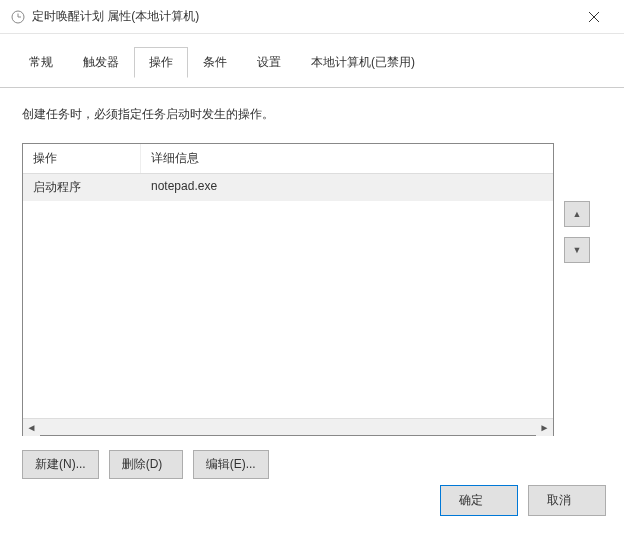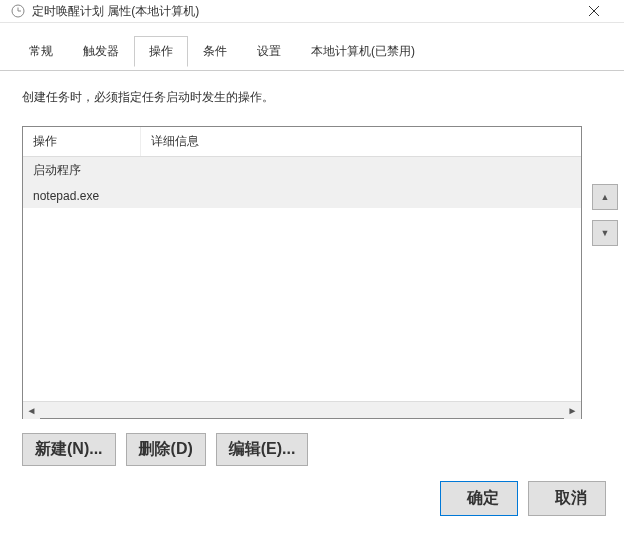--- a/index.html
+++ b/index.html
@@ -10,21 +10,21 @@
     body {
       font-family: "Microsoft YaHei", "Segoe UI", Tahoma, sans-serif;
       font-size: 12px;
       background: #fff;
       width: 624px;
       height: 536px;
       overflow: hidden;
       color: #000;
     }
     .title-bar {
-      height: 23px;
+      height: 34px;
       display: flex;
       align-items: center;
       padding: 0 10px;
       border-bottom: 1px solid #e5e5e5;
     }
     .title-icon {
       width: 16px;
       height: 16px;
       margin-right: 6px;
       display: inline-flex;
@@ -41,41 +41,41 @@
       height: 28px;
       display: flex;
       align-items: center;
       justify-content: center;
       cursor: pointer;
       font-size: 14px;
       color: #333;
     }
     .tab-strip {
       display: flex;
-      padding: 12px 14px 4px 14px;
+      padding: 12px 14px 10px 14px;
       border-bottom: 1px solid #ccc;
       gap: 0;
     }
     .tab {
       padding: 6px 14px;
       cursor: pointer;
       font-size: 12px;
       color: #333;
       border: 1px solid transparent;
       border-bottom: none;
       position: relative;
       top: 1px;
     }
     .tab.active {
       border-color: #ccc;
       background: #fff;
       border-bottom: 1px solid #fff;
     }
     .content {
-      padding: 18px 6px 10px 22px;
+      padding: 18px 34px 10px 22px;
     }
     .instruction {
       font-size: 12px;
       color: #333;
       margin-bottom: 20px;
     }
     .action-area {
       display: flex;
       gap: 10px;
     }
@@ -97,21 +97,20 @@
     .th:last-child { border-right: none; }
     .col-op { width: 118px; }
     .col-det { flex: 1; }
     .tbody {
       height: 244px;
       overflow-y: auto;
     }
     .trow {
       display: flex;
       background: #f0f0f0;
-      flex-direction: column;
     }
     .td {
       padding: 5px 10px;
       font-size: 12px;
       color: #333;
     }
     .hscroll {
       height: 17px;
       background: #f0f0f0;
       display: flex;
@@ -151,25 +150,24 @@
       display: flex;
       gap: 10px;
       margin-top: 14px;
     }
     .win-btn {
       min-width: 74px;
       padding: 5px 12px;
       background: #e1e1e1;
       border: 1px solid #adadad;
       cursor: pointer;
-      font-size: 16px;
+      font-size: 12px;
       font-family: inherit;
       color: #333;
-      text-align: right;
-      font-weight: bold;
+      text-align: left;
     }
     .footer {
       position: absolute;
       bottom: 20px;
       right: 18px;
       display: flex;
       gap: 10px;
     }
     .footer .win-btn {
       min-width: 78px;

